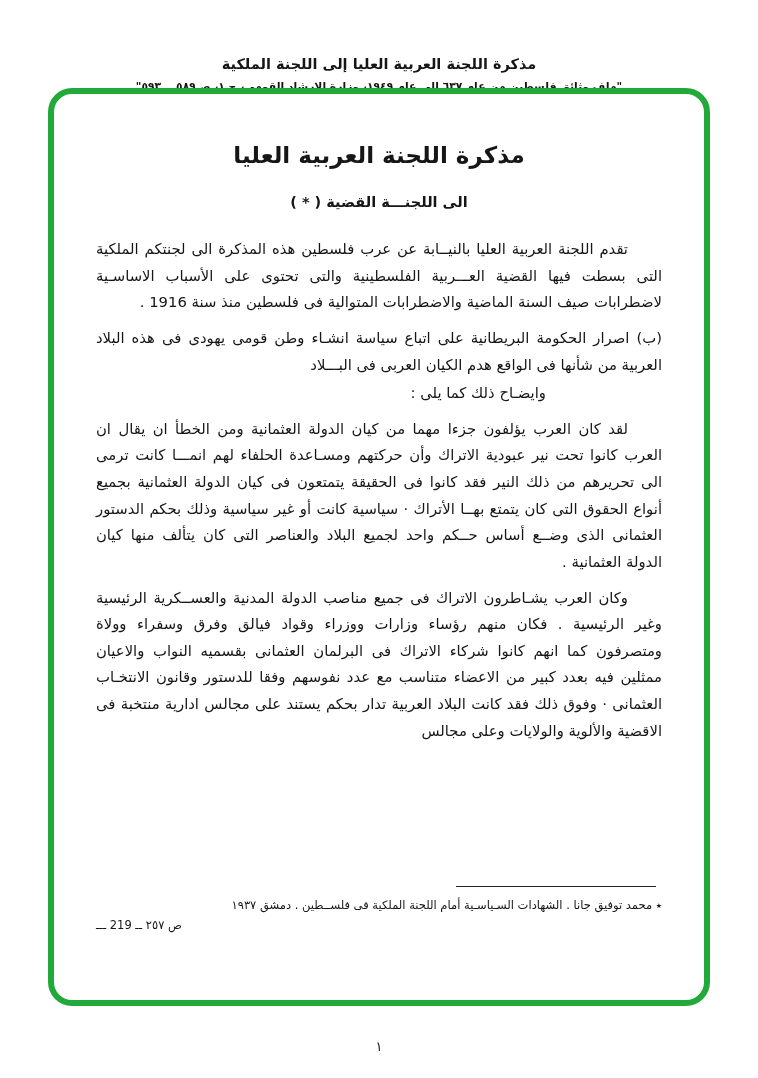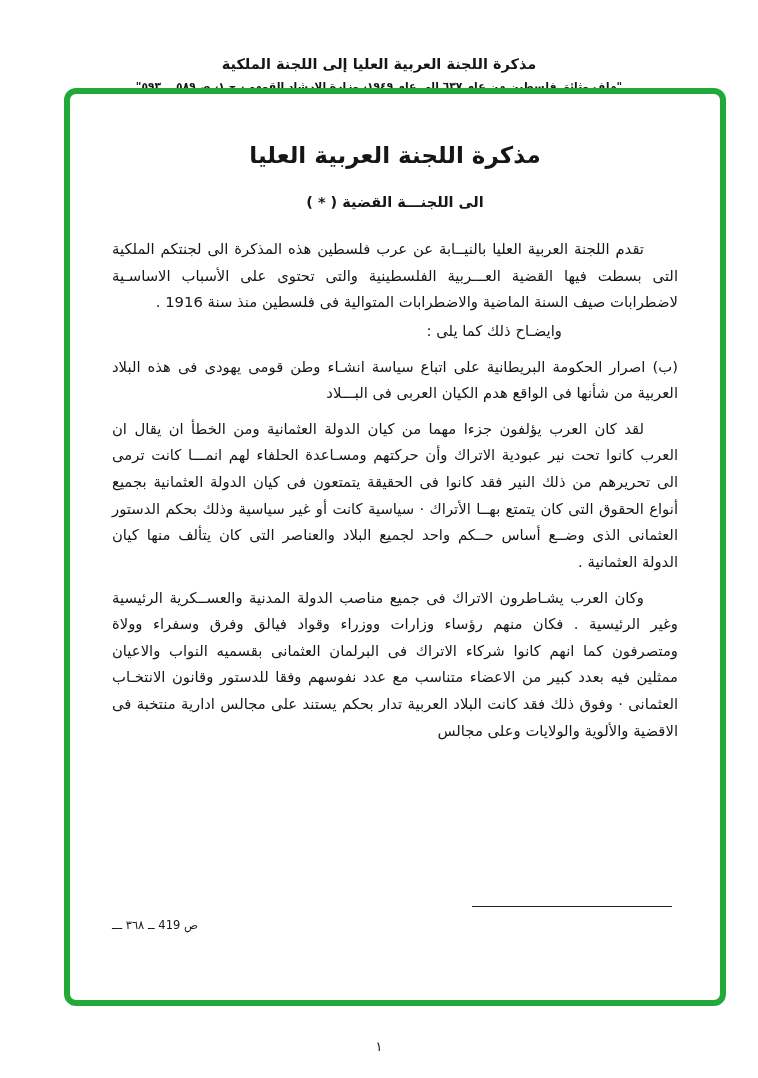--- a/index.html
+++ b/index.html
@@ -13,24 +13,24 @@
     color: #161616;
   }
   .header {
     position: absolute; top: 12px; left: 0; right: 0;
     text-align: center; direction: rtl; margin-top: 44px;
   }
   .header-title { font-size: 14.5px; font-weight: bold; letter-spacing: 0.2px; }
   .header-source { font-size: 10.8px; font-weight: bold; margin-top: 8px; }
 
   .green-box {
-    position: absolute; left: 64px; top: 88px;
+    position: absolute; left: 48px; top: 88px;
     width: 662px; height: 918px;
     border: 6px solid #21a93a;
-    border-radius: 12px;
+    border-radius: 24px;
     background: #ffffff;
   }
   .doc {
     position: absolute; inset: 0;
     padding: 48px 42px 0 42px;
     direction: rtl;
   }
   .doc-title { text-align: center; font-size: 23px; font-weight: bold; }
   .doc-subtitle { text-align: center; font-size: 14.5px; font-weight: bold; margin-top: 26px; }
   .doc-date { text-align: center; font-size: 14px; font-weight: bold; margin-top: 13px; }
@@ -72,26 +72,27 @@
   <div class="header-title">مذكرة اللجنة العربية العليا إلى اللجنة الملكية</div>
   <div class="header-source">"ملف وثائق فلسطين من عام ٦٣٧ إلى عام ١٩٤٩، وزارة الارشاد القومي، ج ١، ص٥٨٩ ــ ٥٩٣"</div>
 </div>
 
 <div class="green-box">
   <div class="doc">
     <div class="doc-title">مذكرة اللجنة العربية العليا</div>
     <div class="doc-subtitle">الى اللجنـــة القضية ( * )</div>
     <div class="paras">
         <div class="para indent">تقدم اللجنة العربية العليا بالنيــابة عن عرب فلسطين هذه المذكرة الى لجنتكم الملكية التى بسطت فيها القضية العـــربية الفلسطينية والتى تحتوى على الأسباب الاساسـية لاضطرابات صيف السنة الماضية والاضطرابات المتوالية فى فلسطين منذ سنة 1916 .</div>
+        <div class="para item">(ب) اصرار الحكومة البريطانية على اتباع سياسة انشـاء وطن قومى يهودى فى هذه البلاد العربية من شأنها فى الواقع هدم الكيان العربى فى البـــلاد</div>
         <div class="para continuation">وايضـاح ذلك كما يلى :</div>
-        <div class="para item">(ب) اصرار الحكومة البريطانية على اتباع سياسة انشـاء وطن قومى يهودى فى هذه البلاد العربية من شأنها فى الواقع هدم الكيان العربى فى البـــلاد</div>
         <div class="para indent">لقد كان العرب يؤلفون جزءا مهما من كيان الدولة العثمانية ومن الخطأ ان يقال ان العرب كانوا تحت نير عبودية الاتراك وأن حركتهم ومسـاعدة الحلفاء لهم انمـــا كانت ترمى الى تحريرهم من ذلك النير فقد كانوا فى الحقيقة يتمتعون فى كيان الدولة العثمانية بجميع أنواع الحقوق التى كان يتمتع بهــا الأتراك · سياسية كانت أو غير سياسية وذلك بحكم الدستور العثمانى الذى وضــع أساس حــكم واحد لجميع البلاد والعناصر التى كان يتألف منها كيان الدولة العثمانية .</div>
         <div class="para indent">وكان العرب يشـاطرون الاتراك فى جميع مناصب الدولة المدنية والعســكرية الرئيسية وغير الرئيسية . فكان منهم رؤساء وزارات ووزراء وقواد فيالق وفرق وسفراء وولاة ومتصرفون كما انهم كانوا شركاء الاتراك فى البرلمان العثمانى بقسميه النواب والاعيان ممثلين فيه بعدد كبير من الاعضاء متناسب مع عدد نفوسهم وفقا للدستور وقانون الانتخـاب العثمانى · وفوق ذلك فقد كانت البلاد العربية تدار بحكم يستند على مجالس ادارية منتخبة فى الاقضية والألوية والولايات وعلى مجالس</div>
       </div>
 
     <div class="footnote">
       <div class="footnote-rule"></div>
-      <div class="footnote-line2">ص 419 ــ ٣٦٨ ـــ</div>
+      <div class="footnote-line1">٭ محمد توفيق جانا . الشهادات السـياسـية أمام اللجنة الملكية فى فلســطين . دمشق ١٩٣٧</div>
+      <div class="footnote-line2">ص ٢٥٧ ــ 219 ـــ</div>
     </div>
   </div>
 </div>
 
 <div class="page-number">١</div>
 
 </body></html>

